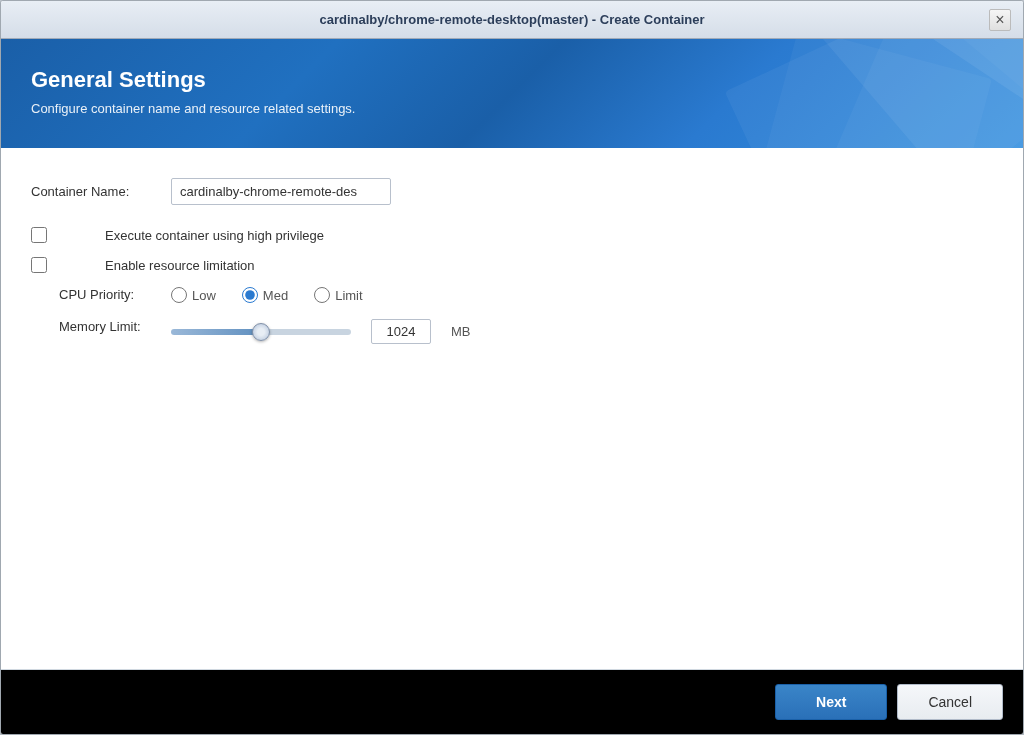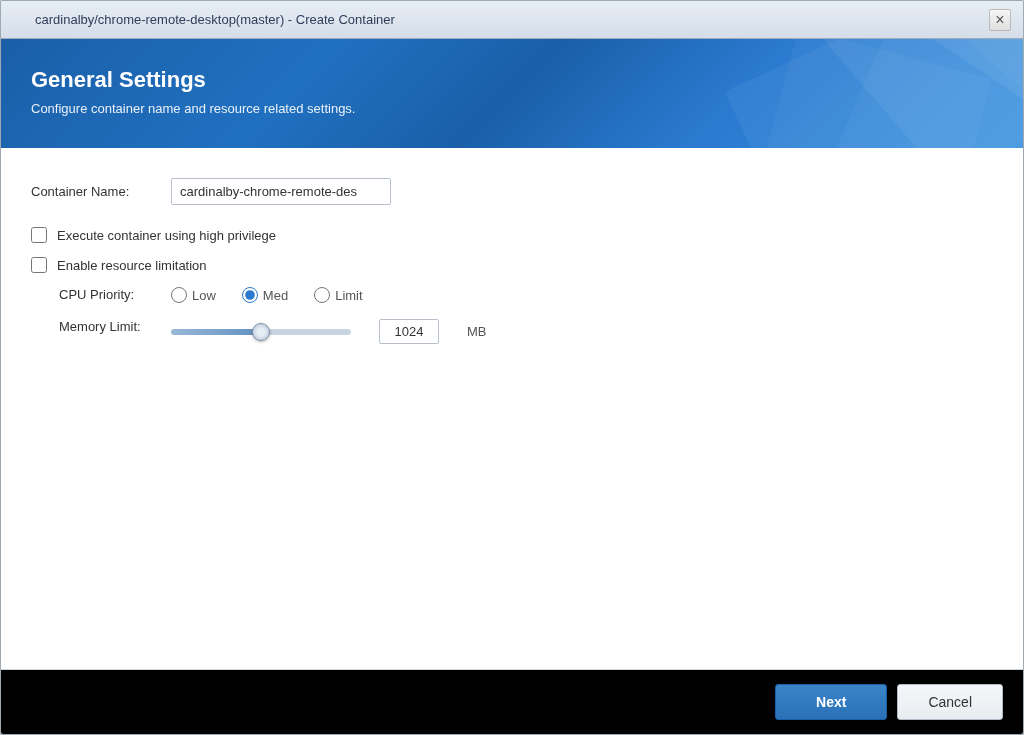--- a/index.html
+++ b/index.html
@@ -29,23 +29,24 @@
       border-bottom: 1px solid #a0aab8;
       padding: 0 12px;
       height: 38px;
       display: flex;
       align-items: center;
       justify-content: space-between;
       flex-shrink: 0;
     }
     .titlebar-title {
       font-size: 13px;
-      font-weight: normal;
+      font-weight: bold;
       color: #2c3e5a;
       flex: 1;
+      text-align: center;
     }
     .titlebar-close {
       width: 22px;
       height: 22px;
       display: flex;
       align-items: center;
       justify-content: center;
       cursor: pointer;
       color: #555;
       font-size: 16px;
@@ -113,20 +114,21 @@
       color: #333;
       width: 220px;
       outline: none;
     }
     
     .checkbox-row {
       display: flex;
       align-items: center;
       margin-bottom: 14px;
       margin-left: 0;
+      gap: 48px;
     }
     .checkbox-row input[type="checkbox"] {
       width: 16px;
       height: 16px;
       margin-right: 10px;
       cursor: pointer;
       border: 1px solid #aaa;
       accent-color: #2a7ad0;
     }
     .checkbox-label {
@@ -164,21 +166,21 @@
     }
     .radio-option label {
       font-size: 13px;
       color: #555;
       cursor: pointer;
     }
     
     .slider-wrap {
       display: flex;
       align-items: center;
-      gap: 28px;
+      gap: 20px;
     }
     .memory-slider {
       width: 180px;
       height: 6px;
       -webkit-appearance: none;
       appearance: none;
       background: linear-gradient(to right, #9ab8d8 0%, #6090c0 50%, #c8d4e0 50%, #c8d4e0 100%);
       border-radius: 3px;
       outline: none;
       cursor: pointer;

